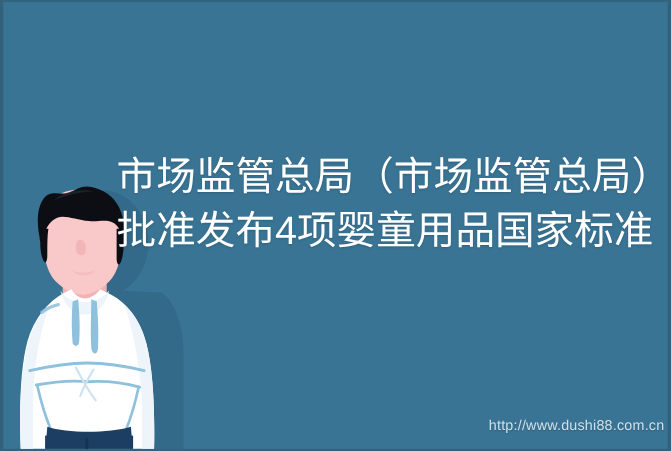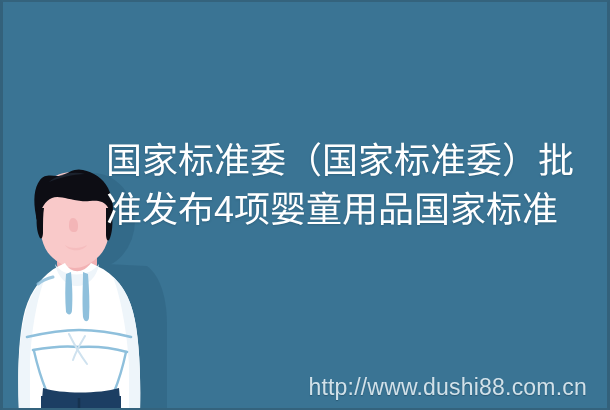--- a/index.html
+++ b/index.html
@@ -47,24 +47,24 @@
     font-weight: 400;
     letter-spacing: 0px;
     text-shadow: 0 1px 2px rgba(20,55,75,0.30);
     white-space: normal;
     word-break: break-all;
   }
 
   
   .watermark {
     position: absolute;
-    right: 20px;
+    right: 3px;
     bottom: 10px;
     color: rgba(232,242,248,0.88);
-    font-size: 23px;
+    font-size: 13px;
     line-height: 22px;
     letter-spacing: 0.2px;
     text-shadow: 0 1px 1px rgba(22,58,78,0.45);
     white-space: nowrap;
   }
 </style>
 </head>
 <body>
 
 <div id="article-cover">
@@ -165,17 +165,17 @@
 
       <g>
         <path d="M40 386 C58 392 96 392 116 386
                  L118 410 L38 410 Z" fill="#1c3e63"></path>
         <rect x="38" y="394" width="80" height="16" fill="#1c3e63"></rect>
         <path d="M76 396 L76 410" stroke="#16324f" stroke-width="2.5" fill="none"></path>
       </g>
     </svg>
   </div>
 
-  <div class="headline">国家标准委（国家标准委）批准发布4项婴童用品国家标准</div>
+  <div class="headline">市场监管总局（市场监管总局）批准发布4项婴童用品国家标准</div>
 
   <div class="watermark">http://www.dushi88.com.cn</div>
 
 </div>
 
 </body></html>

